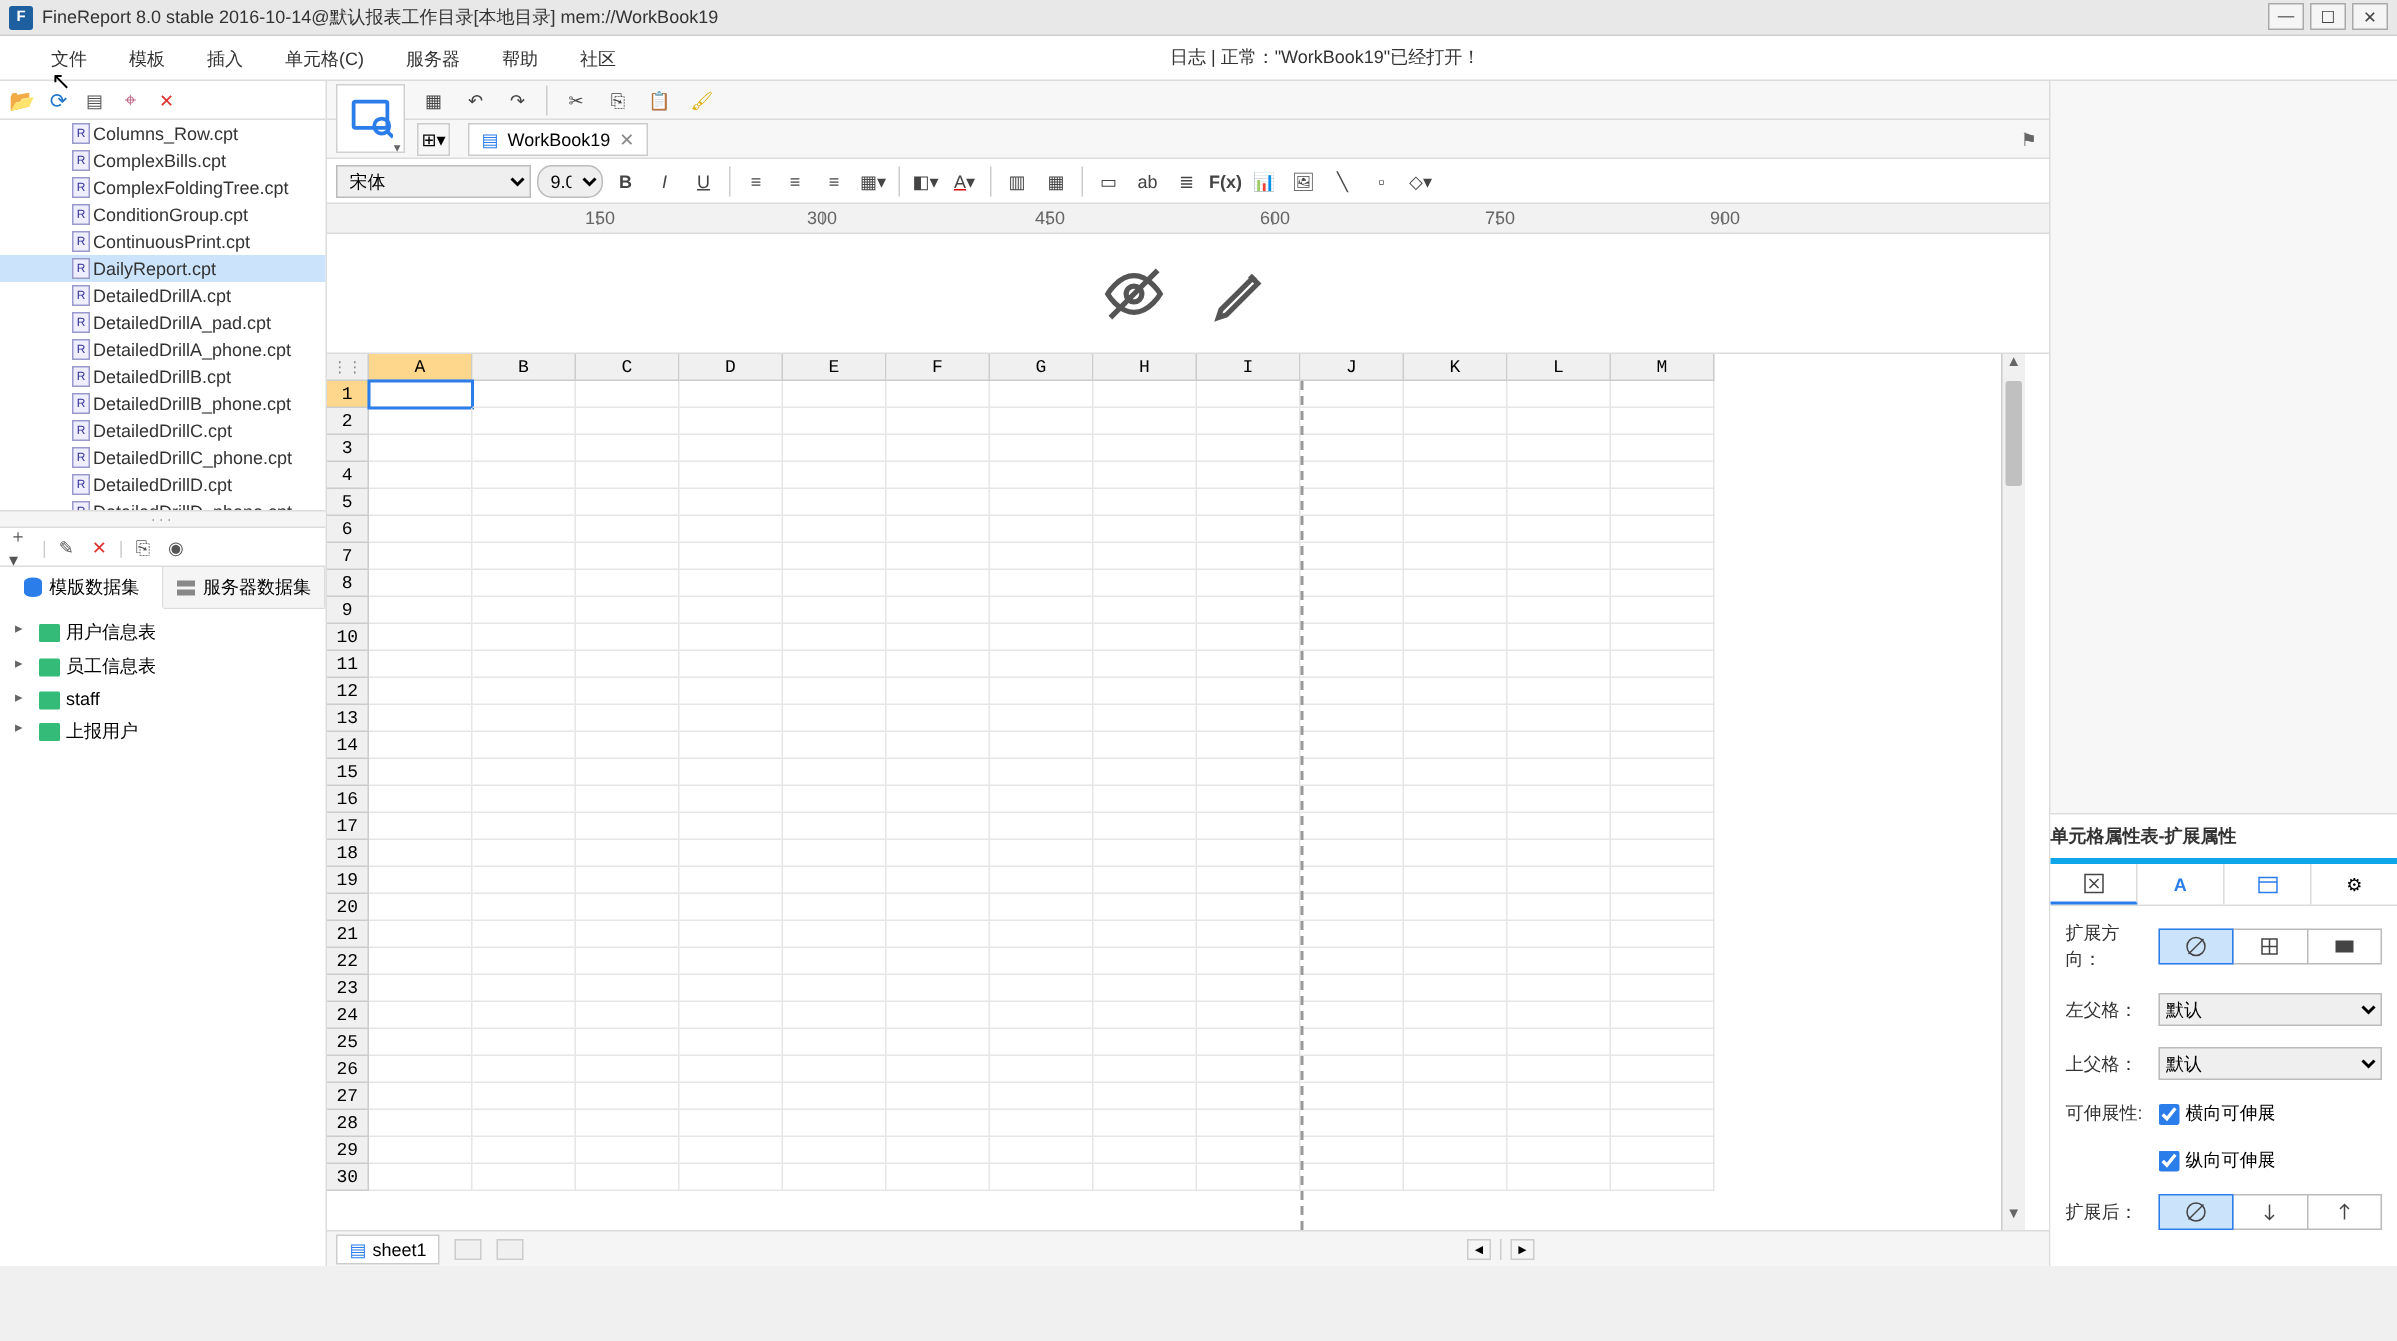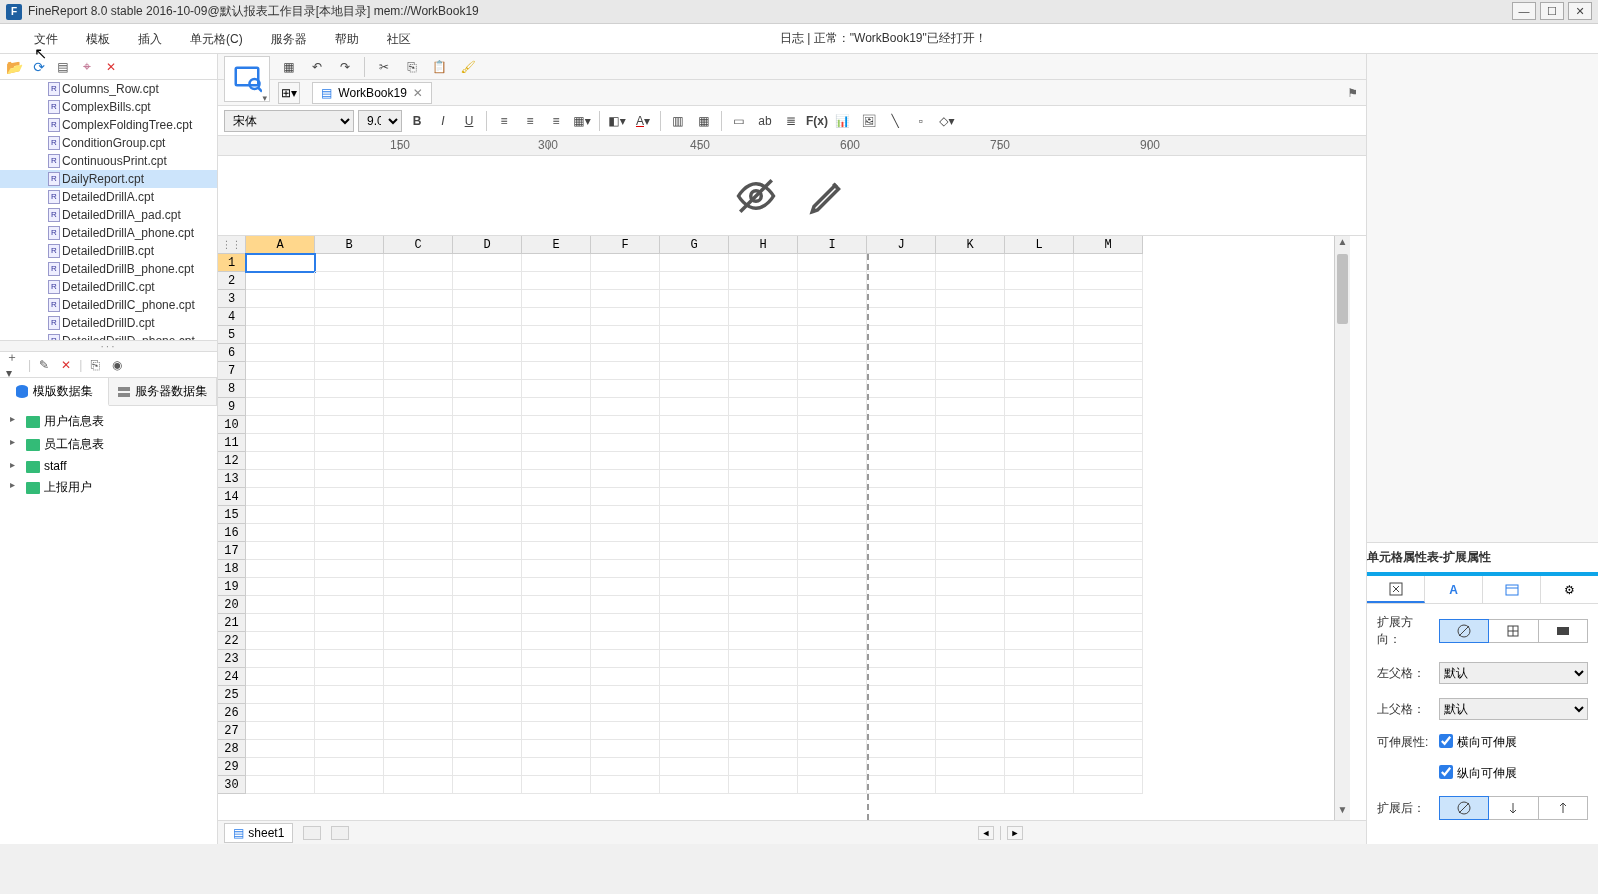--- a/index.html
+++ b/index.html
@@ -49,21 +49,21 @@
 .center .bigpreview { position:absolute; left:6px; top:2px; width:46px; height:46px; background:#fff; border:1px solid #d0d0d0; display:flex; align-items:center; justify-content:center; z-index:2; }
 .center .bigpreview svg { width:30px; height:30px; }
 .center .tabstrip { height:26px; background:#f7f7f7; border-bottom:1px solid #dcdcdc; display:flex; align-items:center; padding-left:60px; gap:6px; }
 .center .tabstrip .addbtn { width:22px; height:22px; border:1px solid #ccc; display:flex; align-items:center; justify-content:center; cursor:pointer; margin-right:6px; }
 .center .tabstrip .wbtab { display:flex; align-items:center; gap:6px; height:22px; padding:0 8px; border:1px solid #ccc; background:#fff; font-family:"Courier New",monospace; }
 .center .tabstrip .wbtab .close { color:#888; cursor:pointer; }
 .center .tabstrip .rightgear { position:absolute; right:8px; color:#666; cursor:pointer; }
 .center .formatbar { height:30px; border-bottom:1px solid #dcdcdc; display:flex; align-items:center; gap:4px; padding:0 6px; }
 .center .formatbar select, .center .formatbar input { height:22px; border:1px solid #bbb; padding:0 4px; font-size:12px; }
 .center .formatbar .fontsel { width:130px; }
-.center .formatbar .sizesel { width:44px; }
+.center .formatbar .sizesel { width:44px;border-radius:10px; }
 .center .formatbar .fbtn { width:22px; height:22px; display:flex; align-items:center; justify-content:center; cursor:pointer; color:#444; }
 .center .formatbar .sep { width:1px; height:20px; background:#ccc; margin:0 2px; }
 .center .ruler { height:20px; background:#f2f2f2; border-bottom:1px solid #dcdcdc; position:relative; font-size:9px; color:#666; overflow:hidden; }
 .center .ruler .tick { position:absolute; top:6px; border-left:1px solid #999; height:8px; }
 .center .ruler .ticklbl { position:absolute; top:2px; }
 .center .overlaystrip { height:80px; background:#fff; border-bottom:1px solid #dcdcdc; display:flex; align-items:center; justify-content:center; gap:30px; }
 .center .overlaystrip svg { width:42px; height:42px; fill:#555; }
 
 
 .gridwrap { flex:1; position:relative; overflow:hidden; background:#fff; }
@@ -107,35 +107,35 @@
 .right .proptabs .pt:last-child { border-right:none; }
 .right .proptabs .pt.active { border-bottom:2px solid #2b7de9; }
 .right .propbody { padding:10px 10px; background:#fff; }
 .right .propbody .prow { display:flex; align-items:center; gap:6px; margin-bottom:14px; }
 .right .propbody .prow .plabel { width:56px; color:#333; }
 .right .propbody .btngrp { display:flex; flex:1; }
 .right .propbody .btngrp .pbtn { flex:1; height:24px; border:1px solid #bbb; background:#fff; display:flex; align-items:center; justify-content:center; cursor:pointer; margin-left:-1px; }
 .right .propbody .btngrp .pbtn:first-child { margin-left:0; }
 .right .propbody .btngrp .pbtn.active { background:#cce4fb; border-color:#2b7de9; z-index:1; }
 .right .propbody select { flex:1; height:22px; border:1px solid #bbb; }
-.right .propbody .chk { display:flex; gap:4px; }
+.right .propbody .chk { display:flex; align-items:center; gap:4px; }
 .right .propbody input[type=checkbox] { width:14px; height:14px; accent-color:#2b7de9; }
 
 .ico-folder::before{content:"📂";font-size:14px;}
 .ico-refresh::before{content:"⟳";font-size:14px;color:#2277cc;}
 .ico-locate::before{content:"⌖";font-size:14px;color:#b68;}
 .ico-x::before{content:"✕";font-size:12px;color:#d33;}
 svg { display:block; }
 </style>
 </head>
 <body>
 
 <div class="titlebar">
   <span class="logo">F</span>
-  <span class="title">FineReport 8.0 stable 2016-10-09@默认报表工作目录[本地目录]    mem://WorkBook19</span>
+  <span class="title">FineReport 8.0 stable 2016-10-14@默认报表工作目录[本地目录]    mem://WorkBook19</span>
   <div class="wincontrols">
     <span>—</span>
     <span>☐</span>
     <span>✕</span>
   </div>
 </div>
 
 <div class="menubar">
   <span class="menuitem">文件</span>
   <span class="menuitem">模板</span>

